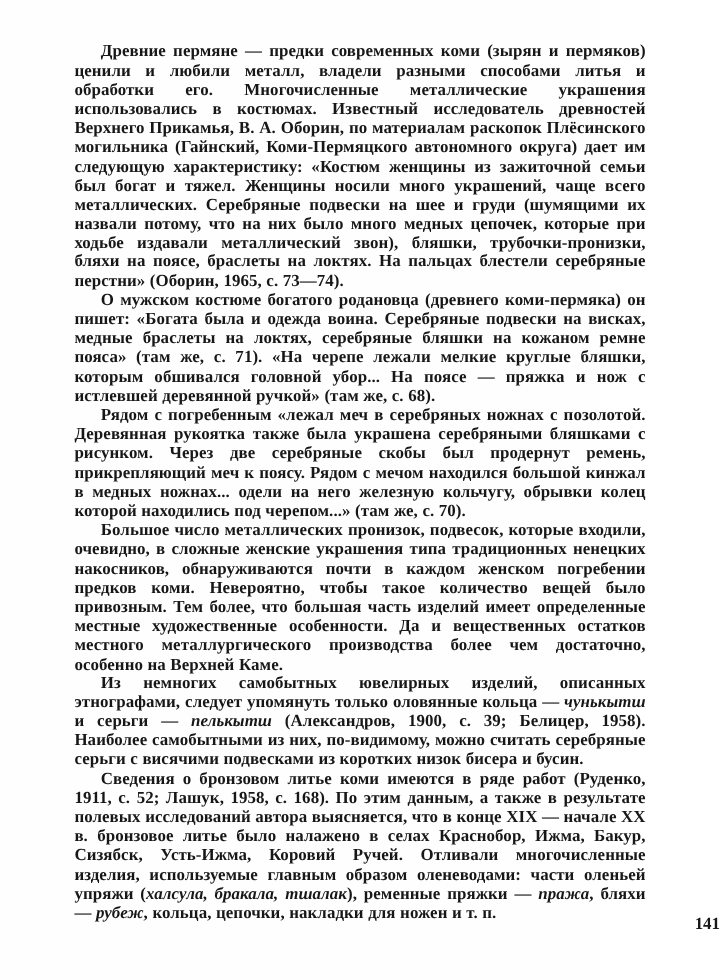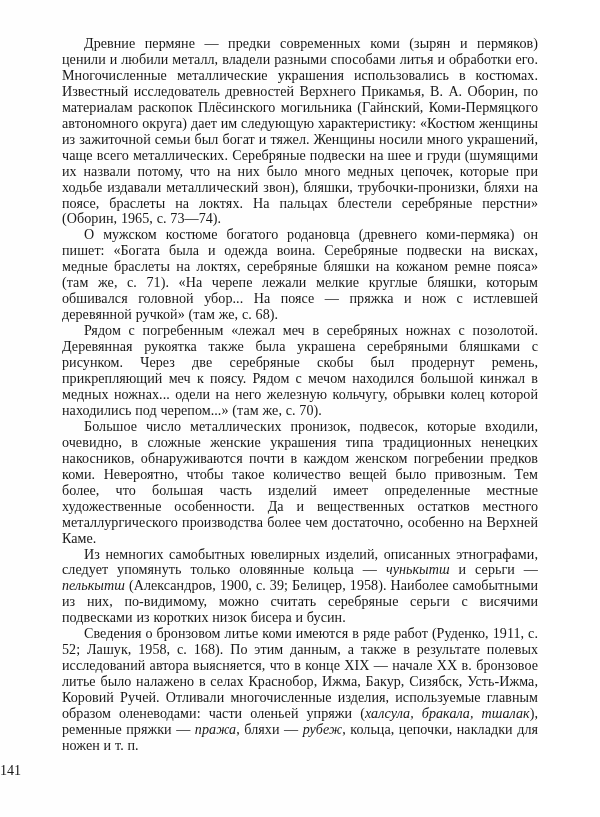--- a/index.html
+++ b/index.html
@@ -15,20 +15,21 @@
     font-family: "Liberation Serif", "DejaVu Serif", serif;
     color: #1a1a1a;
   }
 
   .page {
     position: relative;
     width: 500px;
     height: 817px;
     background: #fefefe;
     box-sizing: border-box;
+    font-weight: bold;
   }
 
   .text-column {
     position: absolute;
     left: 62px;
     top: 36px;
     width: 476px;
   }
 
   p.para {
@@ -47,21 +48,21 @@
 
   em.term {
     font-style: italic;
   }
 
   .page-number {
     position: absolute;
     left: 0;
     top: 762px;
     width: 600px;
-    text-align: left;
+    text-align: right;
     font-size: 14.1px;
     line-height: 16px;
     font-family: "Liberation Serif", "DejaVu Serif", serif;
     color: #171717;
   }
 </style>
 </head>
 <body>
 
 <div class="page">

